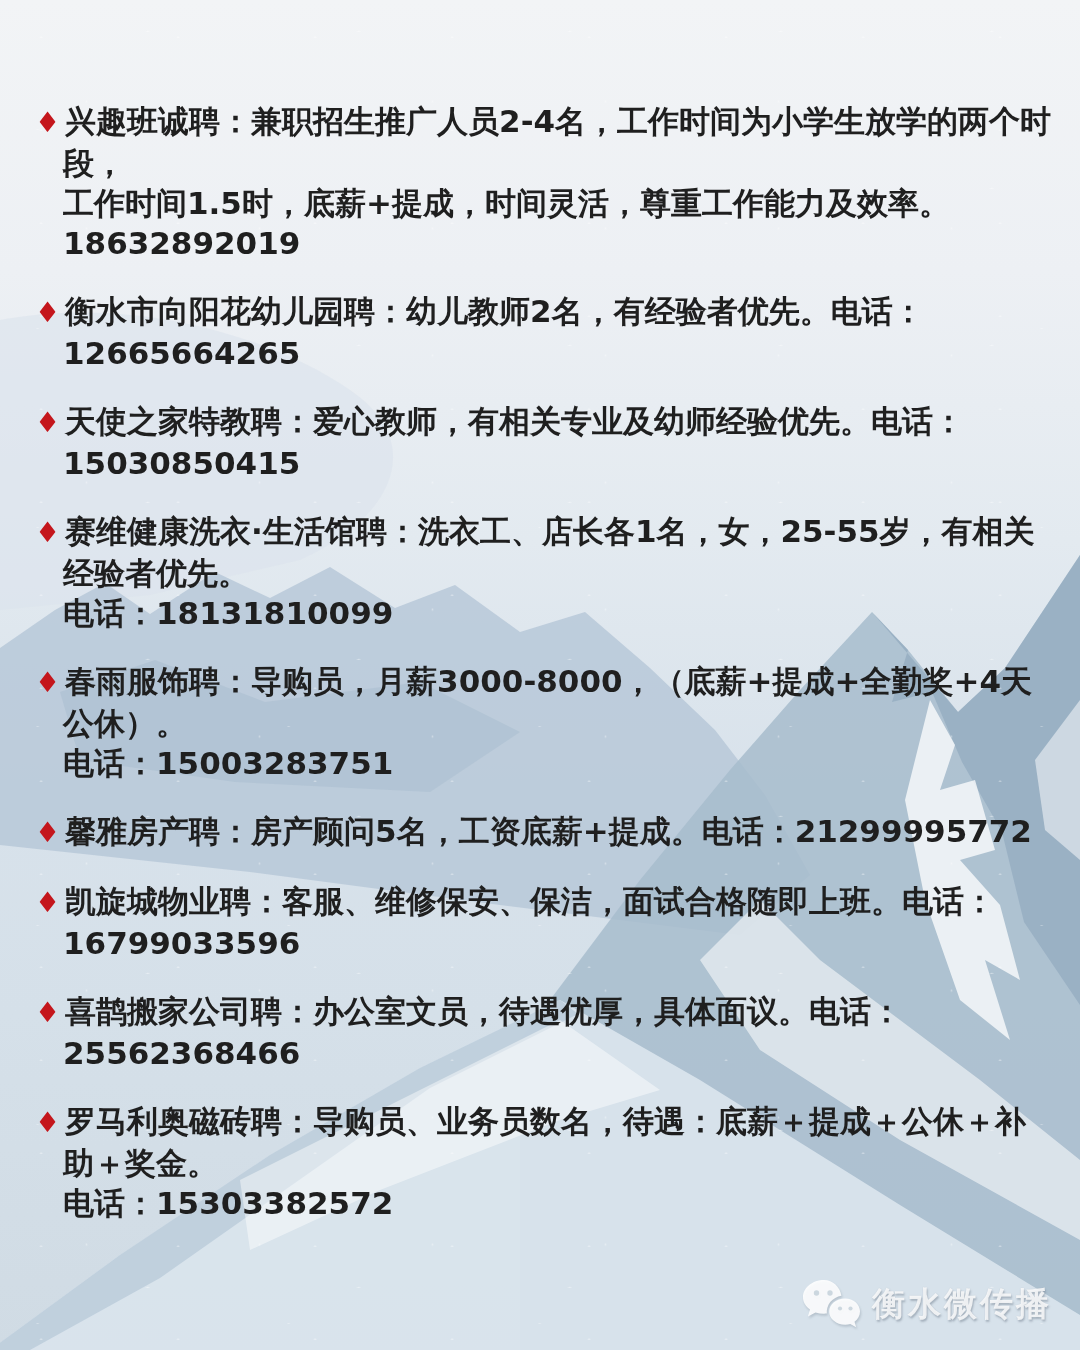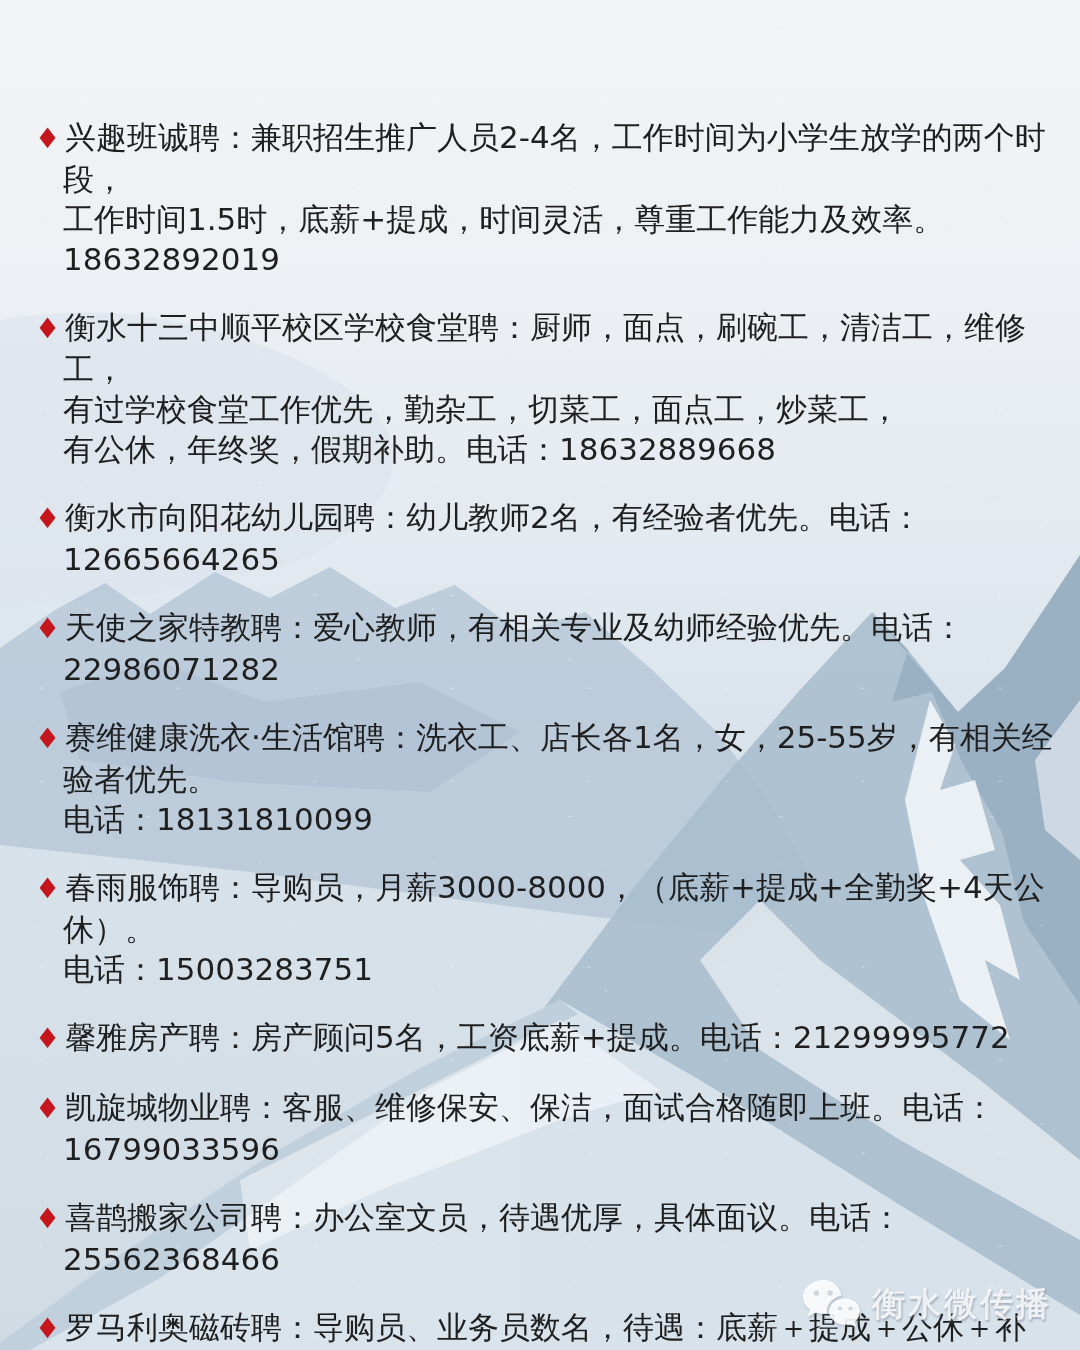--- a/index.html
+++ b/index.html
@@ -18,22 +18,22 @@
       radial-gradient(3px 1.5px at 30% 40%, rgba(255,255,255,.55), transparent 70%),
       radial-gradient(4px 1.5px at 70% 20%, rgba(255,255,255,.45), transparent 70%),
       radial-gradient(2px 3px at 50% 80%, rgba(255,255,255,.35), transparent 70%),
       radial-gradient(3px 1px at 15% 65%, rgba(255,255,255,.4), transparent 70%);
     background-size:137px 93px,211px 157px,173px 127px,251px 199px;
   }
   .content{
     position:absolute;left:35px;top:100px;width:1020px;
   }
   .entry{
-    font-size:31px;line-height:40px;font-weight:normal;color:#1f1f1f;
-    margin:17px 0 28px 0;padding-left:28px;text-indent:-28px;
+    font-size:31px;line-height:40px;font-weight:bold;color:#1f1f1f;
+    margin:1px 0 28px 0;padding-left:28px;text-indent:-28px;
   }
   .entry .bullet{
     color:#c4161c;font-size:28px;padding-right:5px;font-style:normal;
   }
   .entry .etext{white-space:pre-line;}
   .watermark{
     position:absolute;right:28px;bottom:20px;
     display:flex;align-items:center;gap:10px;margin-top:42px;
   }
   .watermark .wm-label{
@@ -71,29 +71,24 @@
     <path d="M240,1180 L420,1090 L560,1020 L660,1090 L560,1120 L380,1190 L250,1250 Z" fill="#ffffff" opacity="0.45"></path>
   </svg>
   <div class="texture"></div>
 
   <div class="content">
     <div class="entry">
       <span class="bullet">♦</span><span class="etext">兴趣班诚聘：兼职招生推广人员2-4名，工作时间为小学生放学的两个时段，
 工作时间1.5时，底薪+提成，时间灵活，尊重工作能力及效率。18632892019</span>
     </div>
     <div class="entry">
-      <span class="bullet">♦</span><span class="etext">衡水十三中顺平校区学校食堂聘：厨师，面点，刷碗工，清洁工，维修工，
-有过学校食堂工作优先，勤杂工，切菜工，面点工，炒菜工，
-有公休，年终奖，假期补助。电话：18632889668</span>
-    </div>
-    <div class="entry">
       <span class="bullet">♦</span><span class="etext">衡水市向阳花幼儿园聘：幼儿教师2名，有经验者优先。电话：12665664265</span>
     </div>
     <div class="entry">
-      <span class="bullet">♦</span><span class="etext">天使之家特教聘：爱心教师，有相关专业及幼师经验优先。电话：22986071282</span>
+      <span class="bullet">♦</span><span class="etext">天使之家特教聘：爱心教师，有相关专业及幼师经验优先。电话：15030850415</span>
     </div>
     <div class="entry">
       <span class="bullet">♦</span><span class="etext">赛维健康洗衣·生活馆聘：洗衣工、店长各1名，女，25-55岁，有相关经验者优先。
 电话：18131810099</span>
     </div>
     <div class="entry">
       <span class="bullet">♦</span><span class="etext">春雨服饰聘：导购员，月薪3000-8000，（底薪+提成+全勤奖+4天公休）。
 电话：15003283751</span>
     </div>
     <div class="entry">

